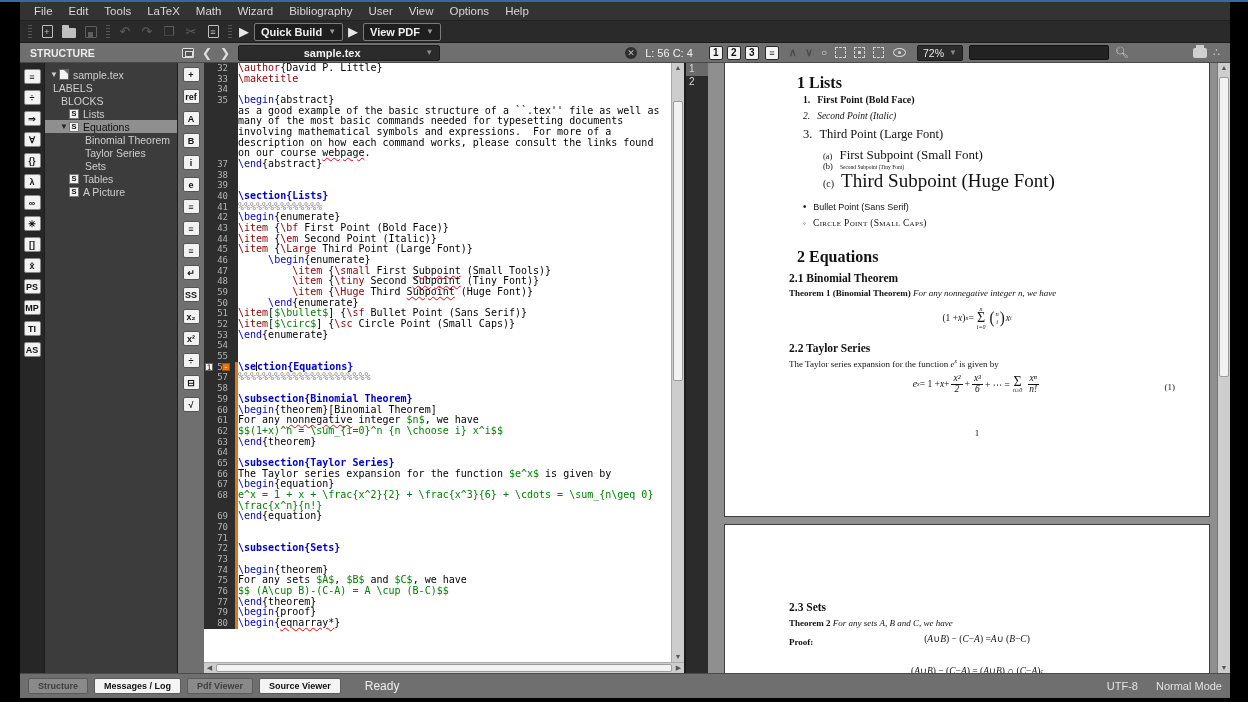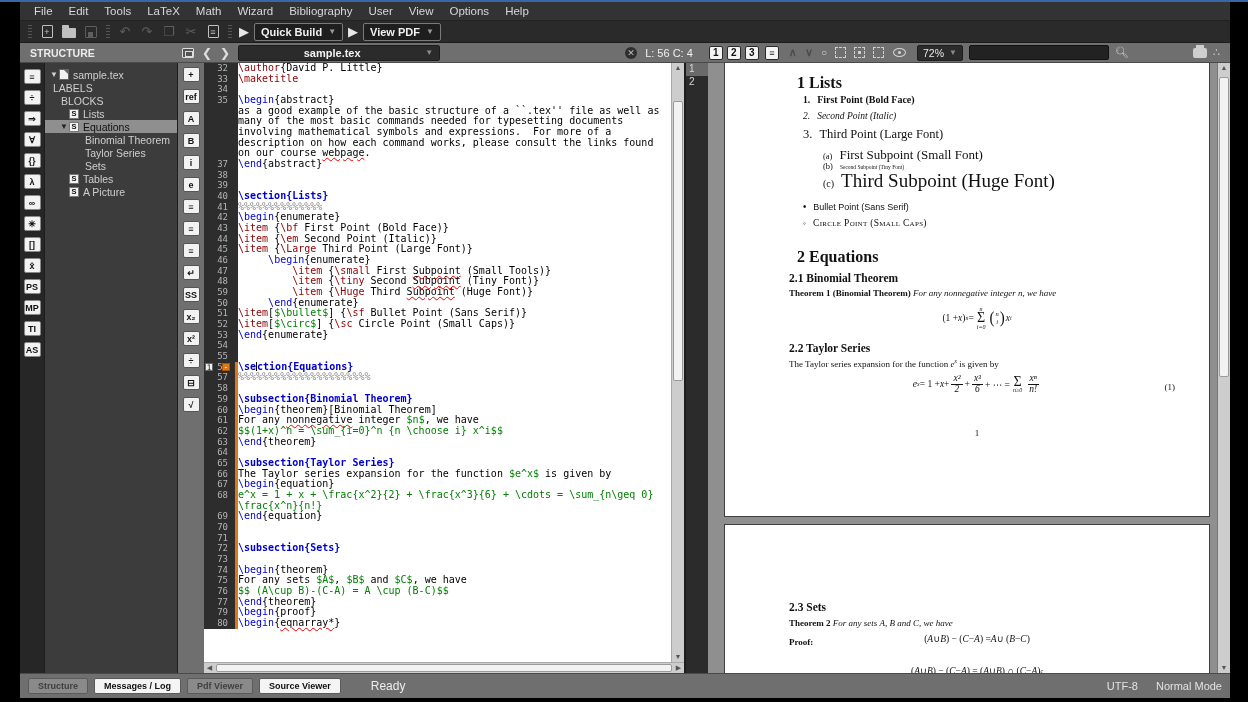--- a/index.html
+++ b/index.html
@@ -158,21 +158,21 @@
   .mbinom .stk { display:inline-flex; flex-direction:column; align-items:center; font-size:6.5px; line-height:1.25; font-style:italic; padding:0 1px; }
   .pdfscroll { width:13px; flex:none; background:#cdcdcd; position:relative; border-left:1px solid #777; }
 
   
   .statusbar { height:25px; background:#6f6f6f; display:flex; align-items:center; padding:0 8px; flex:none;
                border-top:1px solid #4a4a4a; }
   .stab { height:16px; border-radius:2px; font-size:9px; display:flex; align-items:center; padding:0 9px;
           margin-right:6px; border:1px solid #5a5a5a; }
   .stab.on { background:#f4f4f4; color:#111; font-weight:bold; }
   .stab.off { background:#8a8a8a; color:#3f3f3f; font-weight:bold; }
-  .ready { color:#ededed; font-size:12px; margin-left:24px; }
+  .ready { color:#ededed; font-size:12px; margin-left:18px; }
   .stright { color:#e2e2e2; font-size:11px; font-weight:normal; margin-left:18px; }
 </style>
 </head>
 <body>
 
 <div class="screen">
   <div class="topline"></div>
   <div class="app">
 
     <div class="menubar">

